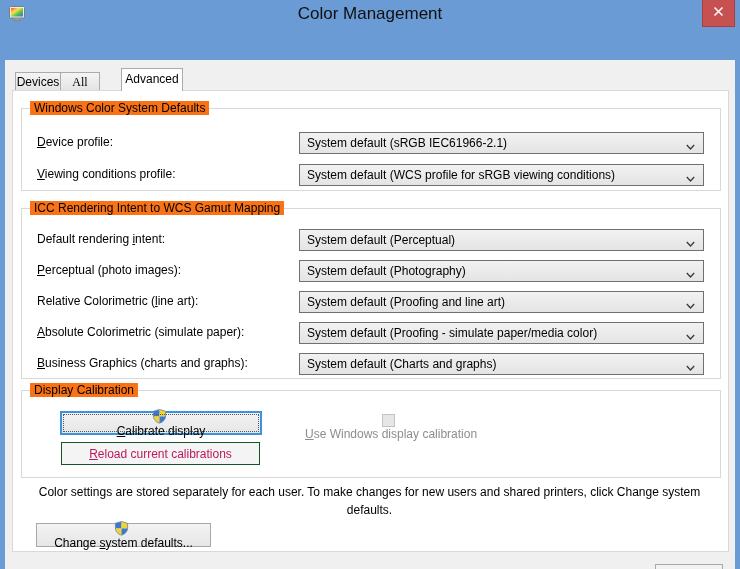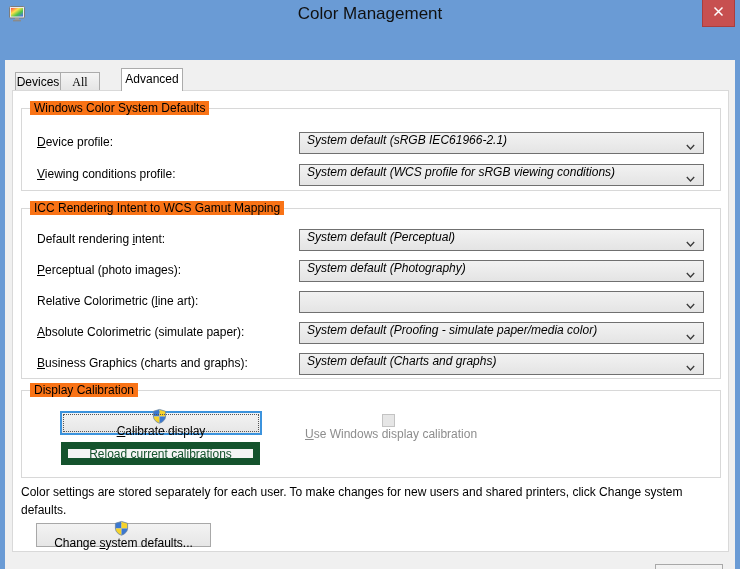--- a/index.html
+++ b/index.html
@@ -60,21 +60,21 @@
     white-space:nowrap;
   }
   
   .row { position:absolute; left:0; width:100%; height:22px; }
   .lbl { position:absolute; left:15px; top:3px; white-space:nowrap; }
   .u { text-decoration:underline; }
   .combo {
     position:absolute; left:277px; top:0; width:405px; height:22px;
     border:1px solid #707070; box-sizing:border-box;
     background:linear-gradient(#f2f2f2,#e4e4e4);
-    display:flex; padding:0 26px 0 7px; cursor:pointer;font-style:italic;
+    display:flex; align-items:center; padding:0 26px 0 7px; cursor:pointer;
   }
   .combo-text { white-space:nowrap; overflow:hidden; }
   .chev { position:absolute; right:8px; top:7px; width:9px; height:7px; }
   
   .btn {
     position:absolute; box-sizing:border-box;
     background:linear-gradient(#f3f3f3,#e6e6e6); border:1px solid #a8a8a8;
     display:flex; align-items:center; justify-content:center;
     font-size:12px; cursor:pointer; white-space:nowrap;flex-direction:column;
   }
@@ -82,36 +82,36 @@
   .btn-calibrate {
     left:38px; top:20px; width:202px; height:24px;
     border:2px solid #3c93dd;
   }
   .btn-calibrate::after {
     content:""; position:absolute; inset:1px; border:1px dotted #565656;
     pointer-events:none;
   }
   .btn-reload {
     left:39px; top:51px; width:199px; height:23px;
-    background:#f4f4f4; border:7px solid #14532d; color:#14532d; cursor:default;
+    background:#f4f4f4; border:1px solid #14532d; color:#be185d; cursor:default;
   }
   .btn-change { left:23px; top:432px; width:175px; height:24px; }
   .btn-close-footer { left:650px; top:504px; width:68px; height:23px; }
   
   .checkbox-wrap {
     position:absolute; left:283px; top:23px; display:flex; align-items:center;
     color:#8d8d8d; cursor:default;flex-direction:column;
   }
   .checkbox-box {
     width:13px; height:13px; background:#e6e6e6; border:1px solid #c3c3c3;
     box-sizing:border-box; margin-right:6px;
   }
   
   .note {
-    position:absolute; left:8px; top:392px; width:697px; line-height:18px;
+    position:absolute; left:8px; top:392px; width:697px; line-height:18px;text-align:center;
   }
 </style>
 </head>
 <body>
 
 <svg width="0" height="0" style="position:absolute">
   <defs>
     <linearGradient id="rainbow" x1="0" y1="0" x2="1" y2="1">
       <stop offset="0" stop-color="#ff4b4b"></stop>
       <stop offset="0.35" stop-color="#ffe14b"></stop>
@@ -202,20 +202,21 @@
             <span class="combo-text">System default (Photography)</span>
             <span class="chev"><svg width="9" height="7" viewBox="0 0 9 7">
                   <path d="M0.8 1 L4.5 5 L8.2 1" fill="none" stroke="#3a3a3a" stroke-width="1.3"></path>
                 </svg></span>
           </div>
         </div>
 
         <div class="row" style="top:82px">
           <span class="lbl"><span>Relative Colorimetric (</span><span class="u">l</span><span>ine art):</span></span>
           <div class="combo">
+            <span class="combo-text">System default (Proofing and line art)</span>
             <span class="chev"><svg width="9" height="7" viewBox="0 0 9 7">
                   <path d="M0.8 1 L4.5 5 L8.2 1" fill="none" stroke="#3a3a3a" stroke-width="1.3"></path>
                 </svg></span>
           </div>
         </div>
 
         <div class="row" style="top:113px">
           <span class="lbl"><span></span><span class="u">A</span><span>bsolute Colorimetric (simulate paper):</span></span>
           <div class="combo">
             <span class="combo-text">System default (Proofing - simulate paper/media color)</span>

